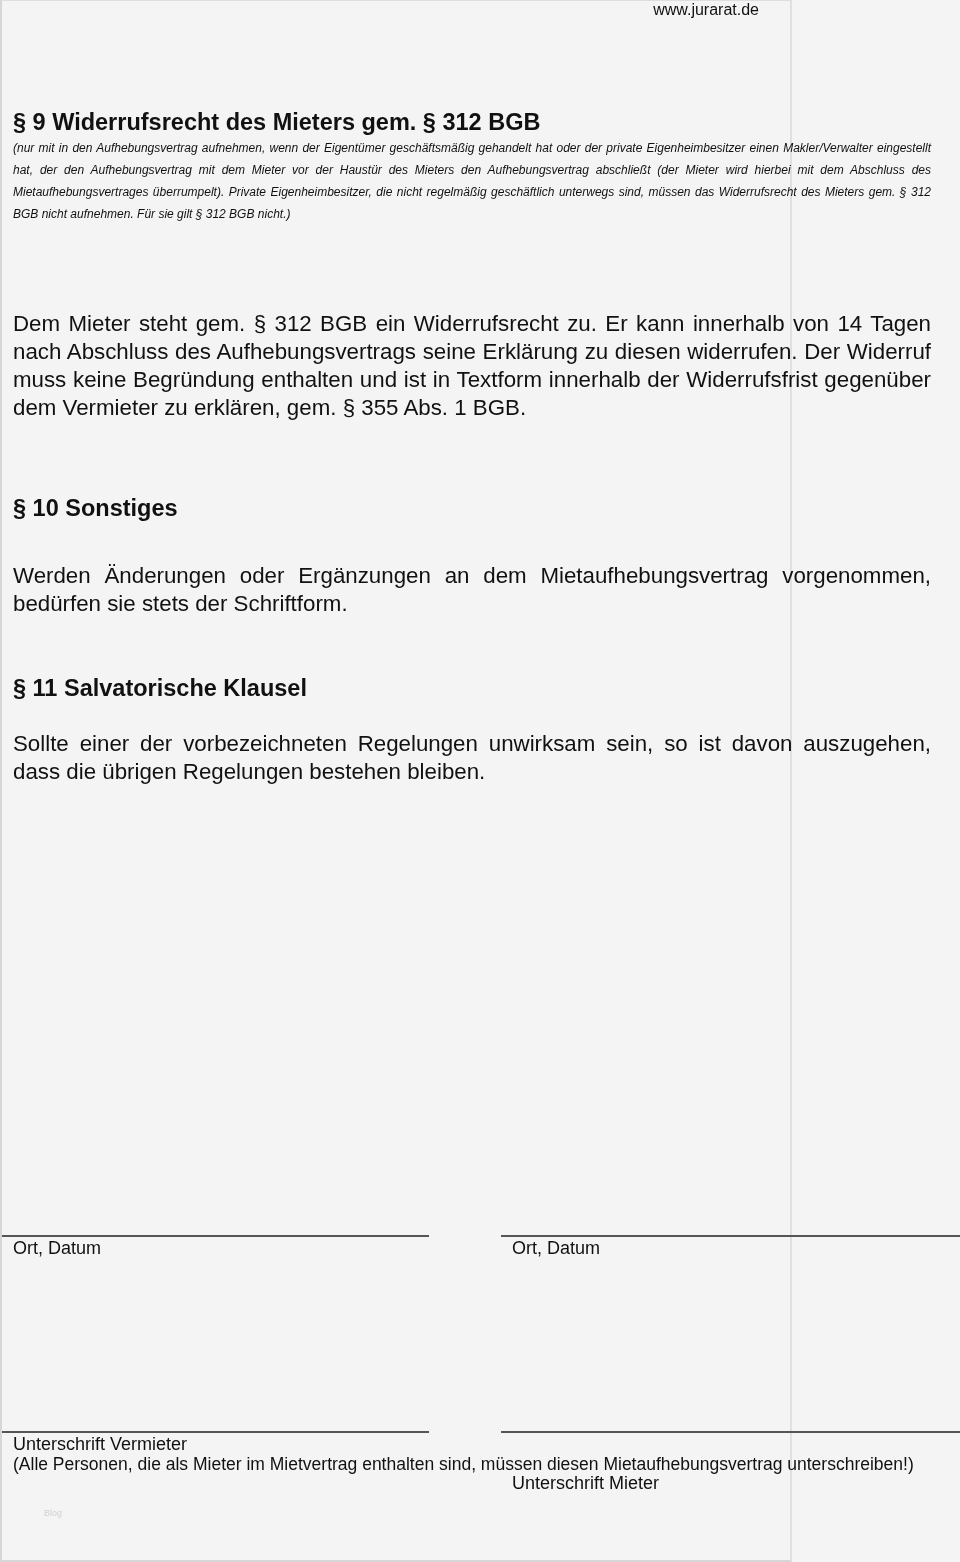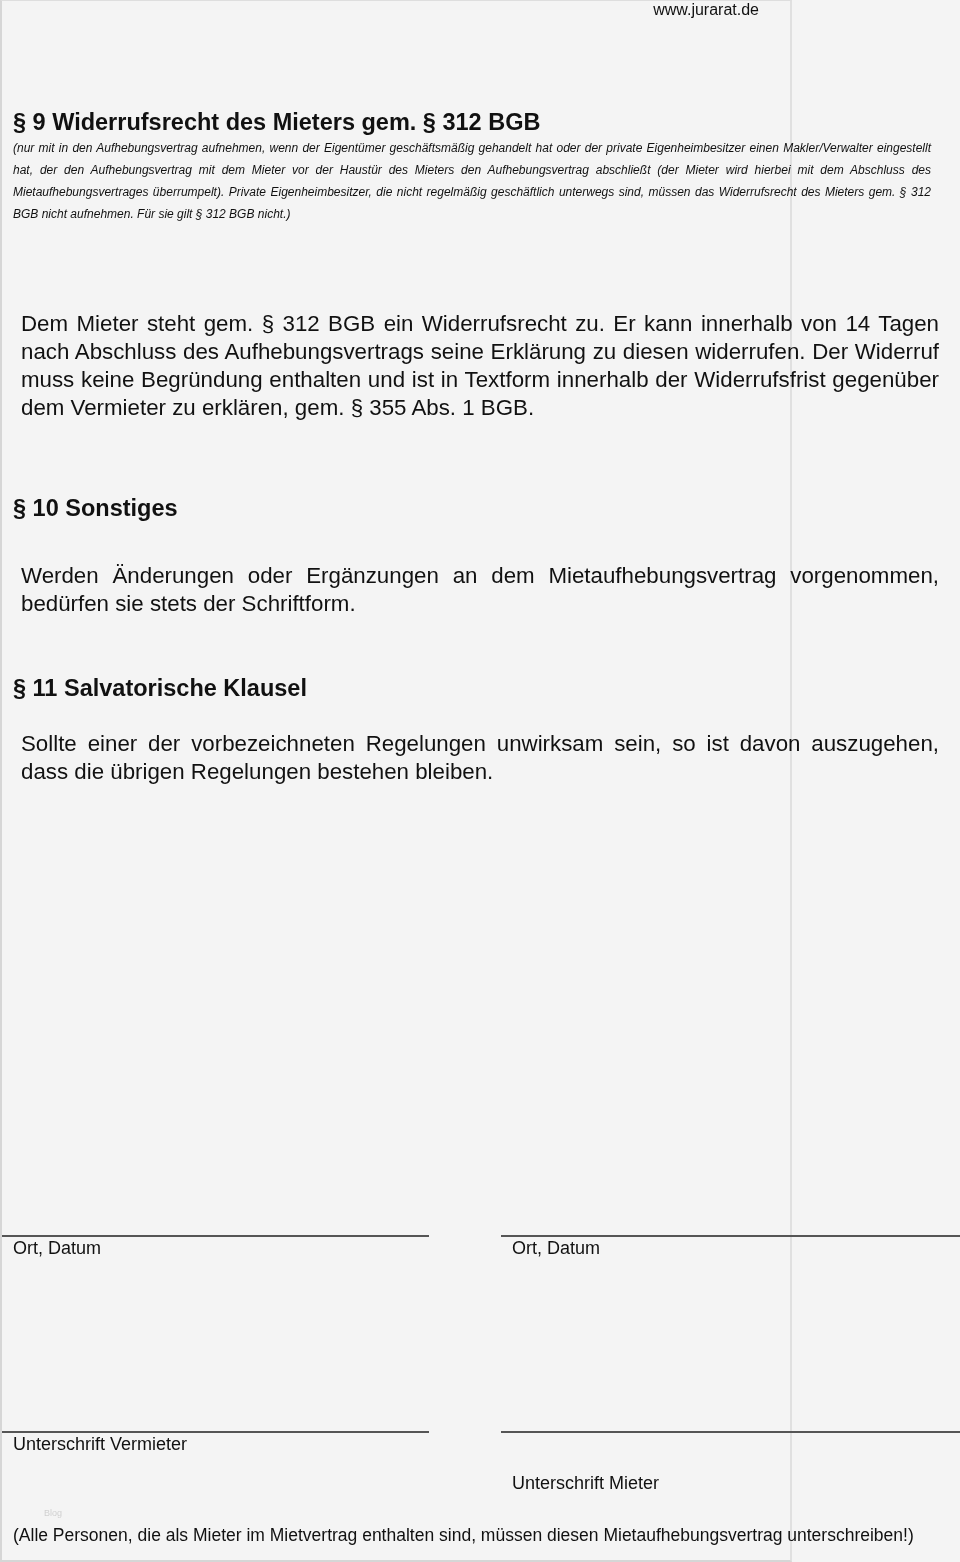--- a/index.html
+++ b/index.html
@@ -20,27 +20,27 @@
   }
   .abs { position: absolute; }
   .site-url { top: 0px; right: 31px; font-size: 16px; color: #111; }
   .heading { font-weight: bold; font-size: 23.5px; left: 11px; }
   .justify { text-align: justify; text-align-last: left; }
   .note {
     left: 11px; width: 918px; top: 136px;
     font-style: italic; font-size: 12px; line-height: 22px;
   }
   .body-text {
-    left: 19px; width: 918px;
+    left: 11px; width: 918px;
     font-size: 22.3px; line-height: 28px;
   }
   .sig-line { height: 2px; background: #555; }
   .sig-label { font-size: 18px; }
   .footnote {
-    left: 11px; width: 918px; top: 1522px;
+    left: 11px; width: 918px; top: 1451px;
     font-size: 17.5px; line-height: 24.5px;
   }
   .watermark { left: 42px; top: 1507px; font-size: 9px; color: #d0d0d0; }
 </style>
 </head>
 <body>
 
 <div class="page">
 
   <div class="abs site-url">www.jurarat.de</div>

